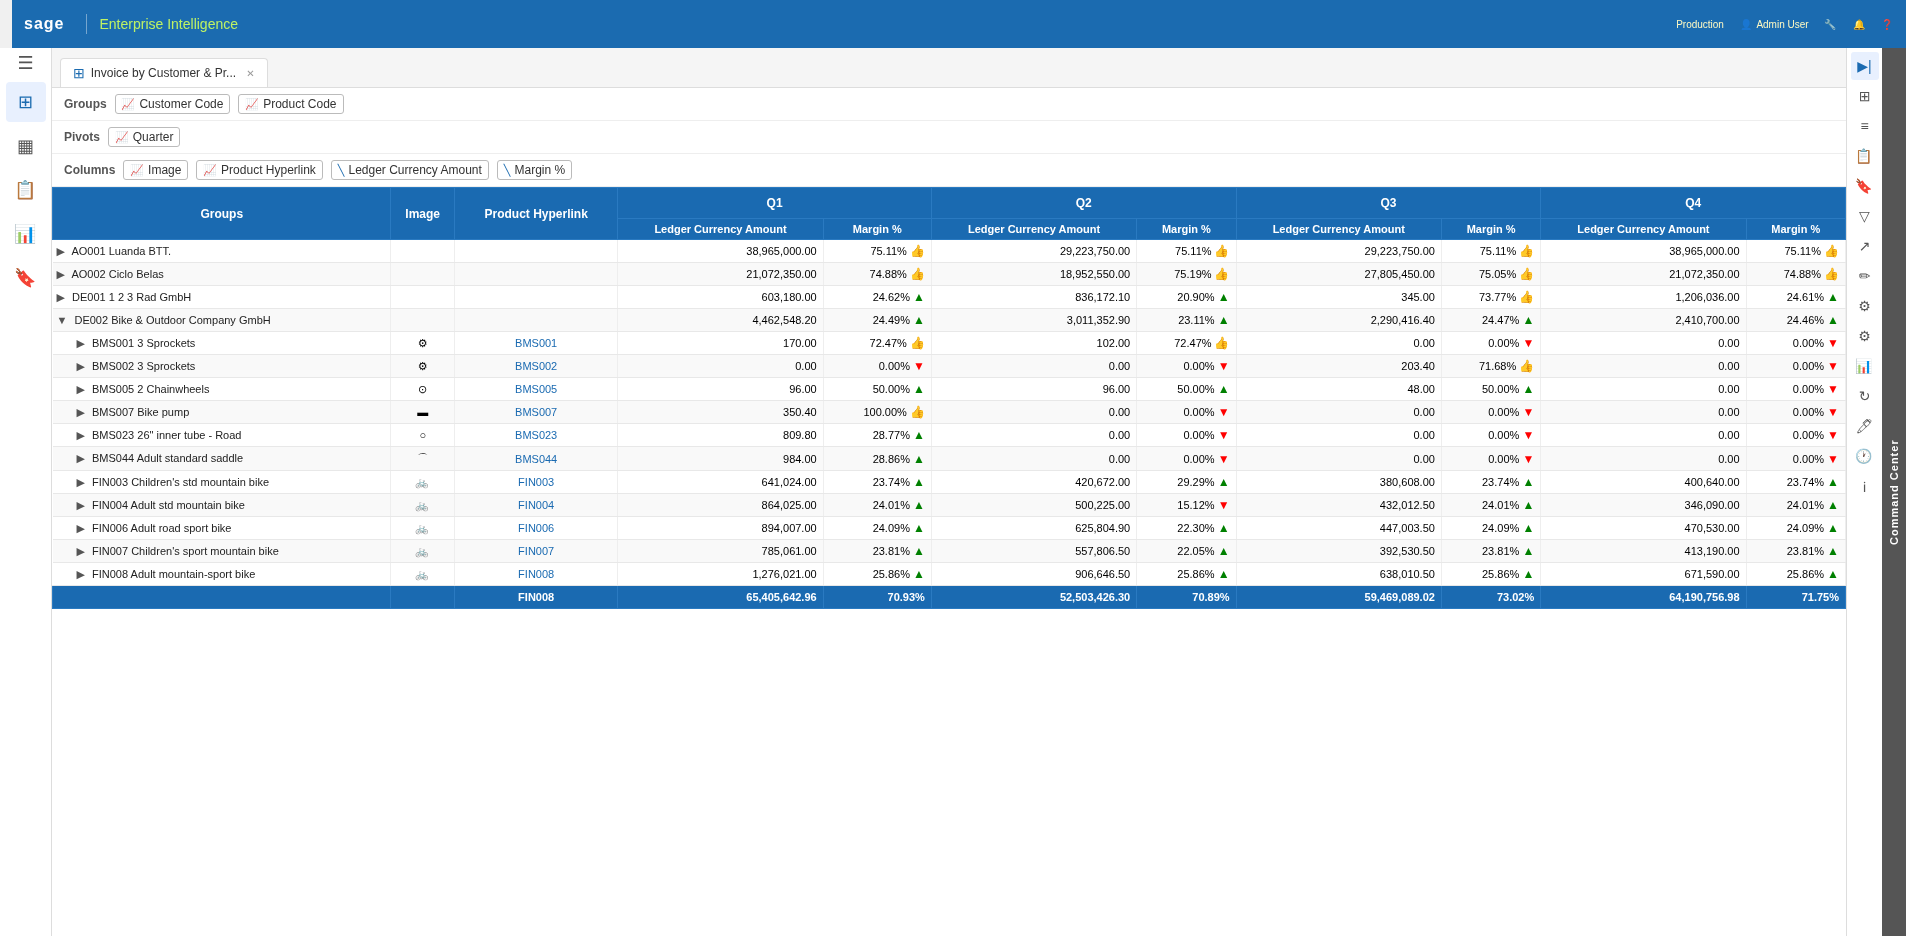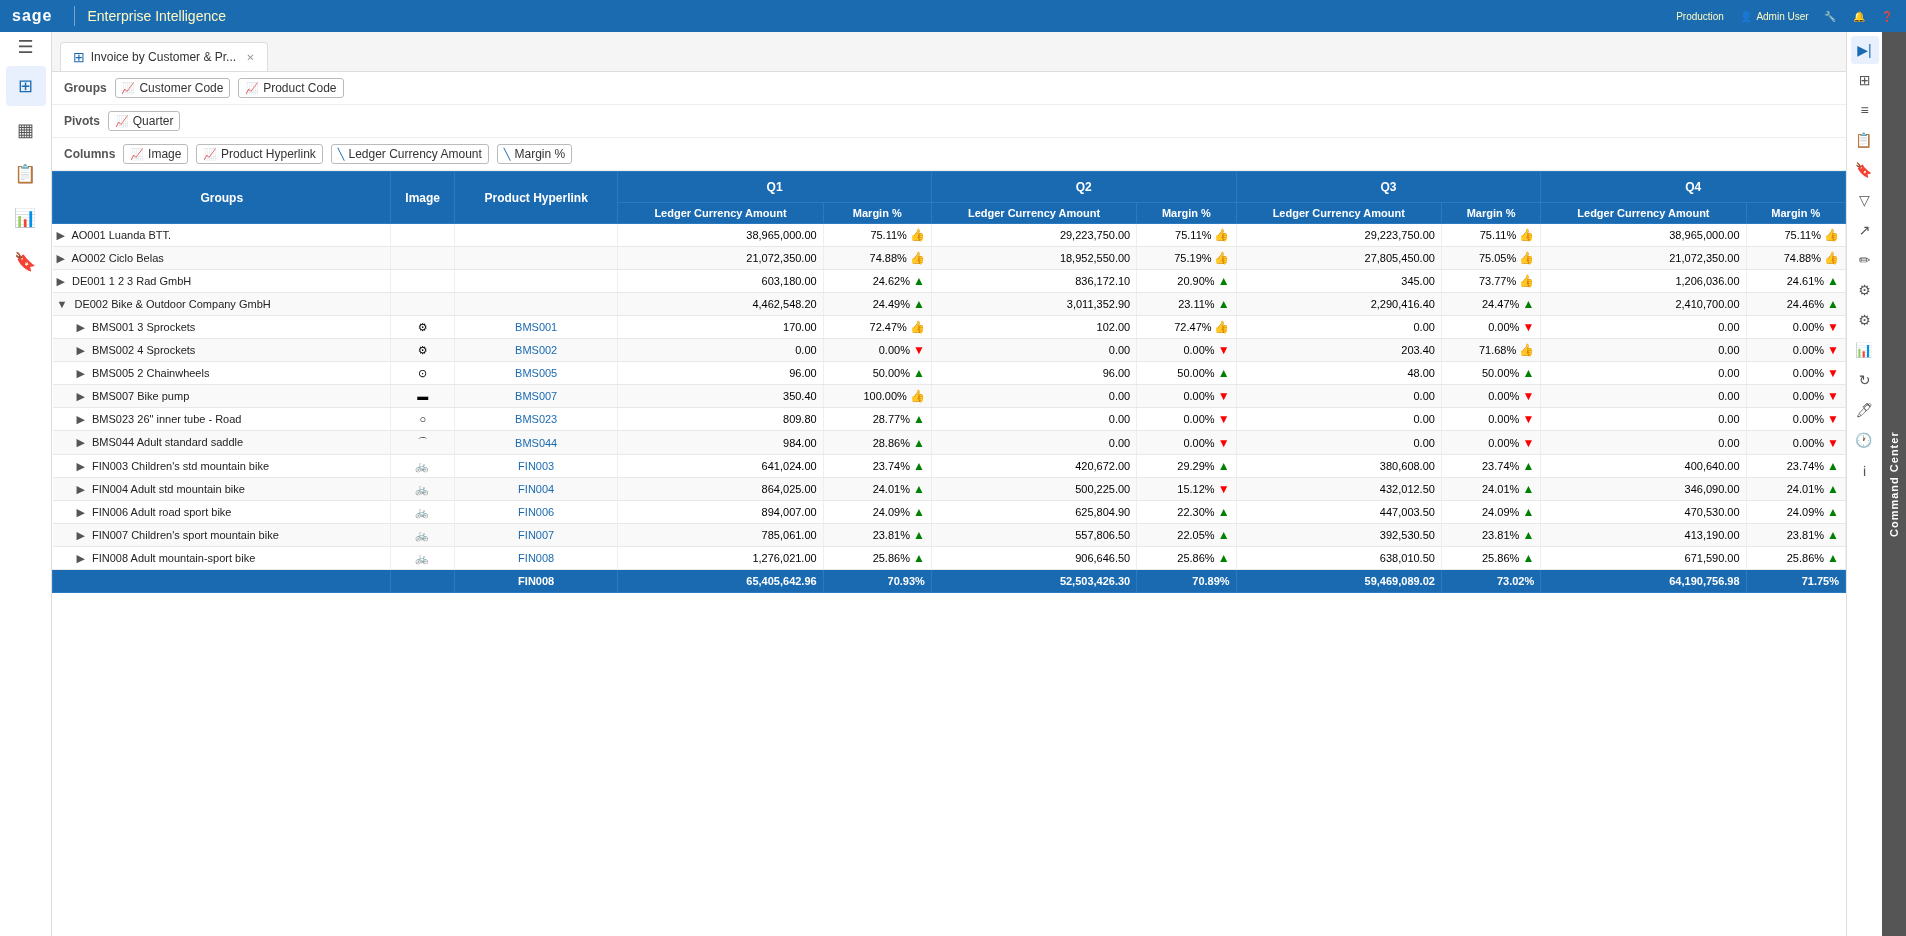--- a/index.html
+++ b/index.html
@@ -1,42 +1,43 @@
 <!DOCTYPE html>
 <html><head>
   <meta charset="utf-8">
   <style>
     * { box-sizing: border-box; margin: 0; padding: 0; }
     body { font-family: Arial, sans-serif; font-size: 12px; background: #f0f0f0; display: flex; flex-direction: column; height: 936px; overflow: hidden; }
 
     
     .top-nav {
       background: #1b6bb0;
-      height: 32px;
+      height: 48px;
       display: flex;
       align-items: center;
       padding: 0 12px;
       color: white;
       flex-shrink: 0;
+      margin-left: 12px;
     }
     .top-nav .sage-logo {
       font-weight: bold;
       font-size: 16px;
       color: white;
       margin-right: 10px;
       letter-spacing: 1px;
     }
     .top-nav .divider-v {
       width: 1px;
       height: 20px;
       background: rgba(255,255,255,0.4);
       margin: 0 12px;
     }
     .top-nav .app-title {
-      color: #fef9c3;
+      color: #bef264;
       font-size: 14px;
     }
     .top-nav .spacer { flex: 1; }
     .top-nav .nav-item {
       color: #fef9c3;
       font-size: 10px;
       margin-left: 16px;
       cursor: pointer;
       display: flex;
       align-items: center;
@@ -436,21 +437,21 @@
       <td class="num-right">102.00</td>
       <td class="num-right">72.47% <span class="thumb-icon">👍</span></td>
       <td class="num-right">0.00</td>
       <td class="num-right">0.00% <span class="arrow-down">▼</span></td>
       <td class="num-right">0.00</td>
       <td class="num-right">0.00% <span class="arrow-down">▼</span></td>
     </tr>
             <tr class="data-row">
       <td style="padding-left:24px;">
         <span class="expand-arrow">▶</span>
-        <span class="group-name">BMS002 4 Sprockets</span>
+        <span class="group-name">BMS002 3 Sprockets</span>
       </td>
       <td class="center">⚙</td>
       <td class="center">
         <a class="product-link">BMS002</a>
       </td>
       <td class="num-right">0.00</td>
       <td class="num-right">0.00% <span class="arrow-down">▼</span></td>
       <td class="num-right">0.00</td>
       <td class="num-right">0.00% <span class="arrow-down">▼</span></td>
       <td class="num-right">203.40</td>

